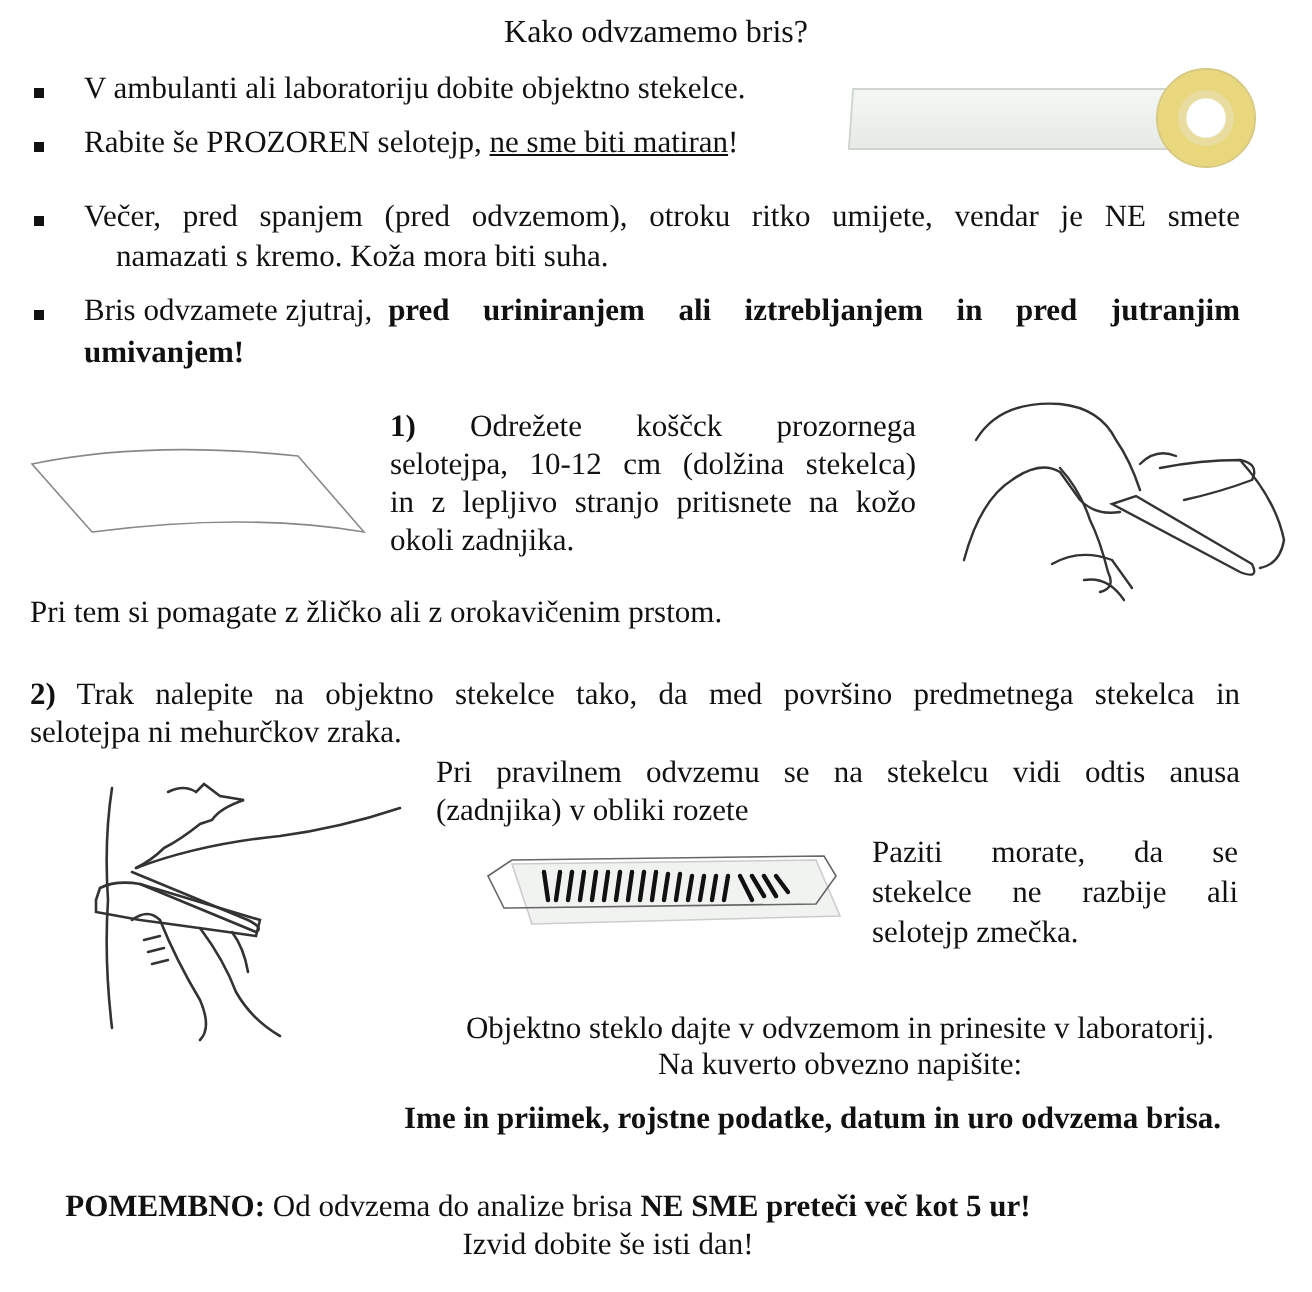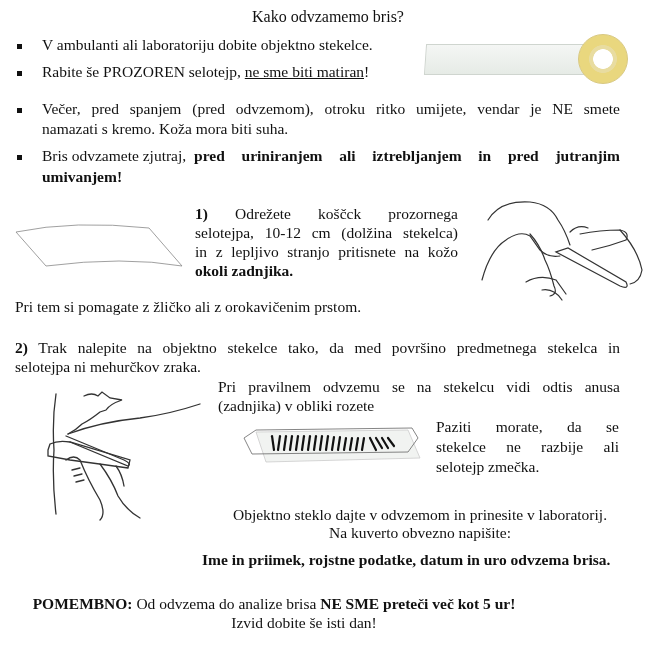--- a/index.html
+++ b/index.html
@@ -32,42 +32,42 @@
 <div class="line" style="left:42px; top:36px;">V ambulanti ali laboratoriju dobite objektno stekelce.</div>
 
 <div class="bullet" style="left:17px; top:71px;"></div>
 <div class="line" style="left:42px; top:63px;"><span>Rabite še PROZOREN selotejp, </span><u>ne sme biti matiran</u><span>!</span></div>
 
 <div class="abs" style="left:425px; top:44px; width:160px; height:29px; background:linear-gradient(180deg,#f4f6f4,#e6ebe6); border:1px solid #cfd5cf; transform:skewX(-4deg);"></div>
 <div class="abs" style="left:578px; top:34px; width:48px; height:48px; border-radius:50%; background:radial-gradient(circle, #ffffff 0 28%, #e8dca0 30% 40%, #e9d77e 42% 70%, #f1e6b2 72% 100%); border:1px solid #d8c880;"></div>
 
 <div class="bullet" style="left:17px; top:108px;"></div>
 <div class="line justify" style="left:42px; top:100px; width:578px;">Večer, pred spanjem (pred odvzemom), otroku ritko umijete, vendar je NE smete</div>
-<div class="line" style="left:42px; top:120px;">namazati s kremo. Koža mora biti suha.</div>
+<div class="line" style="left:58px; top:120px;">namazati s kremo. Koža mora biti suha.</div>
 
 <div class="bullet" style="left:17px; top:155px;"></div>
 <div class="line" style="left:42px; top:147px; width:578px; display:flex; justify-content:space-between;">
     <span style="white-space:pre;">Bris odvzamete zjutraj, </span>
     <b style="flex:1; text-align:justify; text-align-last:justify; padding-left:4px;">pred uriniranjem ali iztrebljanjem in pred jutranjim</b>
   </div>
 <b class="line" style="left:42px; top:168px;">umivanjem!</b>
 
 <svg style="left:14px; top:222px;" width="170" height="60">
   <path d="M2,10 Q60,-2 135,6 L168,44 Q110,34 32,44 Z" fill="none" stroke="#888" stroke-width="0.8"></path>
 </svg>
 
 <div class="line" style="left:195px; top:205px; width:263px; display:flex; justify-content:space-between;">
   <b>1)</b>
   <span>Odrežete</span>
   <span>koščck</span>
   <span>prozornega</span>
 </div>
 <div class="line justify" style="left:195px; top:224px; width:263px;">selotejpa, 10-12 cm (dolžina stekelca)</div>
 <div class="line justify" style="left:195px; top:243px; width:263px;">in z lepljivo stranjo pritisnete na kožo</div>
-<div class="line" style="left:195px; top:262px;font-weight:bold;">okoli zadnjika.</div>
+<div class="line" style="left:195px; top:262px;">okoli zadnjika.</div>
 
 <svg style="left:470px; top:190px;" width="180" height="115">
   <g fill="none" stroke="#333" stroke-width="1.2" stroke-linecap="round">
     <path d="M18,30 Q30,10 60,12 Q80,14 88,30 Q95,40 100,55"></path>
     <path d="M12,90 Q20,60 36,50 Q50,40 60,46 L70,60 Q78,68 90,66"></path>
     <path d="M60,44 Q70,55 75,70 Q80,80 84,96 Q88,104 80,106"></path>
     <path d="M86,62 L150,96 Q160,100 156,92 L98,58 Z"></path>
     <path d="M110,44 Q130,40 150,40 Q160,42 156,50 Q140,56 122,60"></path>
     <path d="M150,40 Q168,60 172,80 Q170,92 160,94"></path>
     <path d="M56,92 Q70,84 86,90 L96,104"></path>

